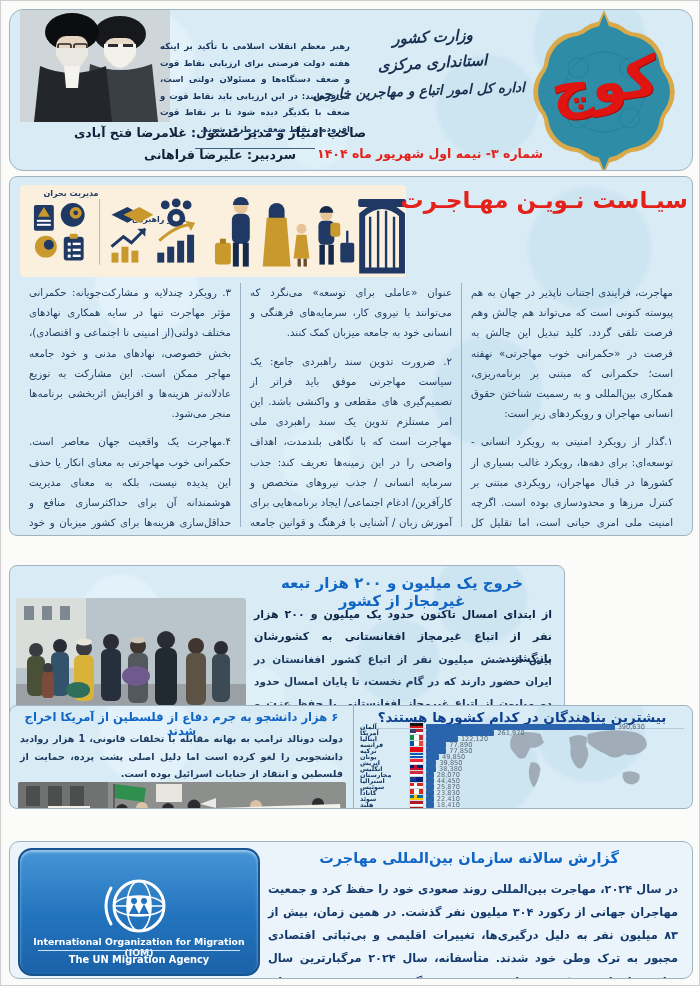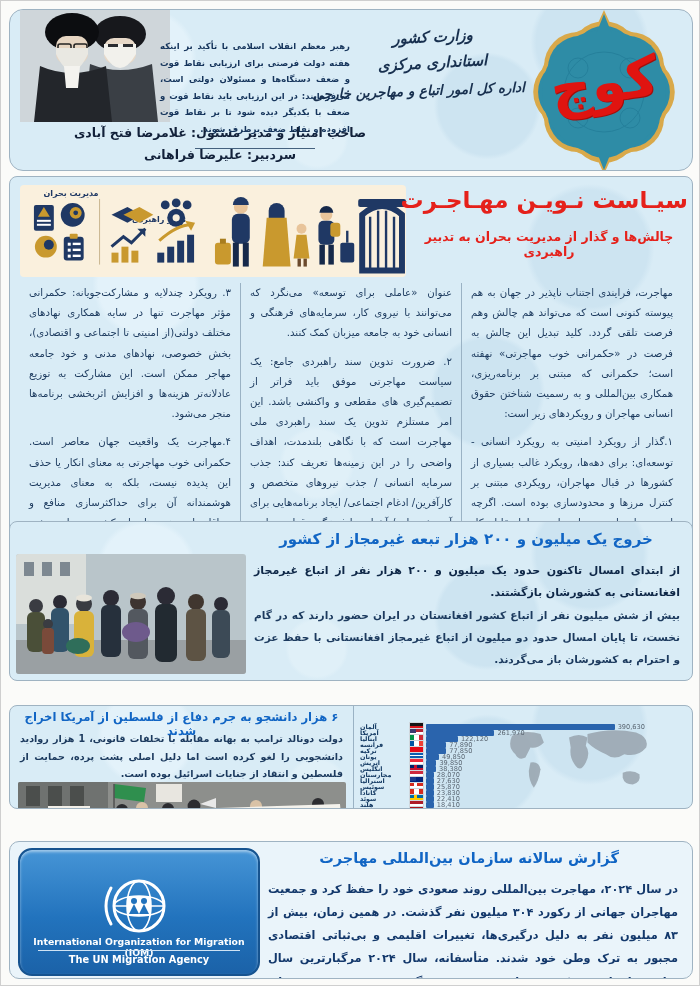--- a/index.html
+++ b/index.html
@@ -23,21 +23,21 @@
   #main{left:8px;top:175px;width:684px;height:360px;}
   .illus{position:absolute;right:286px;left:10px;top:8px;height:92px;background:#faf0dd;border-radius:4px;}
   .illus-label{position:absolute;top:4px;font-size:8px;font-weight:bold;color:#1f3864;direction:rtl;text-align:center;}
   .main-title{position:absolute;left:400px;top:10px;width:278px;text-align:center;color:#e5211b;font-weight:bold;font-size:23px;direction:rtl;white-space:nowrap;}
   .main-subtitle{position:absolute;left:398px;top:52px;width:282px;text-align:center;color:#e5211b;font-weight:bold;font-size:12.5px;direction:rtl;}
   .cols{position:absolute;left:10px;top:106px;right:10px;bottom:8px;display:flex;direction:rtl;}
   .col{flex:1;padding:0 9px;font-size:10.2px;color:#1c3a5e;text-align:justify;line-height:1.98;direction:rtl;}
   .col + .col{border-right:1px solid #9ab2c4;}
   .col p{margin:0 0 8px 0;}
   
-  #sec2{left:8px;top:520px;width:684px;height:160px;}
+  #sec2{left:8px;top:564px;width:556px;height:160px;}
   .refugee-photo{position:absolute;left:6px;top:32px;width:230px;height:120px;border-radius:3px;overflow:hidden;}
   .sec2-title{position:absolute;left:240px;top:8px;right:10px;text-align:center;color:#1165c4;font-weight:bold;font-size:15px;direction:rtl;}
   .sec2-lead{position:absolute;left:244px;top:38px;right:12px;color:#0e2747;font-weight:bold;font-size:11px;text-align:justify;direction:rtl;line-height:2;}
   .sec2-body{position:absolute;left:244px;top:82px;right:12px;color:#1c3a5e;font-weight:bold;font-size:10.6px;text-align:justify;direction:rtl;line-height:2.1;}
   
   #sec3{left:8px;top:704px;width:684px;height:104px;}
   .sec3-left{position:absolute;left:0;top:0;width:344px;height:100%;border-right:1px solid #9ab2c4;box-sizing:border-box;}
   .sec3-title{position:absolute;left:6px;top:4px;right:6px;text-align:center;color:#1165c4;font-weight:bold;font-size:11.6px;direction:rtl;}
   .sec3-body{position:absolute;left:10px;top:24px;right:10px;color:#1c3a5e;font-weight:bold;font-size:9.6px;text-align:justify;direction:rtl;line-height:1.85;}
   .protest-photo{position:absolute;left:8px;top:76px;width:328px;height:52px;border-radius:2px;overflow:hidden;}
@@ -124,20 +124,21 @@
         <g fill="none" stroke="#1d7490" stroke-width="1" opacity=".5">
           <circle cx="60" cy="60" r="10"></circle>
             <circle cx="112" cy="60" r="10"></circle>
           <circle cx="60" cy="110" r="10"></circle>
             <circle cx="112" cy="110" r="10"></circle>
           <circle cx="86" cy="84" r="40"></circle>
         </g>
       </svg>
       <div class="kooch">کوچ</div>
     </div>
+    <div class="issueline">شماره ۳- نیمه اول شهریور ماه ۱۴۰۴</div>
   </div>
 
   <div class="panel" id="main">
     <div class="illus">
       <div class="illus-label" style="right:300px;width:70px;">مدیریت بحران</div>
       <div class="illus-label" style="right:212px;width:70px;margin-top:26px;">تدبیر راهبردی</div>
       <svg viewBox="0 0 388 92" style="position:absolute;inset:0;">
 
         <g>
           <rect x="14" y="20" width="20" height="26" rx="2" fill="#1f3864"></rect>
@@ -221,21 +222,20 @@
           <path d="M344 86 L344 30 Q364 12 384 30 L384 86 Z" fill="none" stroke="#1f3864" stroke-width="6"></path>
           <rect x="340" y="14" width="48" height="8" rx="2" fill="#1f3864"></rect>
           <line x1="352" y1="32" x2="352" y2="84" stroke="#1f3864" stroke-width="2.4"></line>
           <line x1="360" y1="26" x2="360" y2="84" stroke="#1f3864" stroke-width="2.4"></line>
           <line x1="368" y1="26" x2="368" y2="84" stroke="#1f3864" stroke-width="2.4"></line>
           <line x1="376" y1="32" x2="376" y2="84" stroke="#1f3864" stroke-width="2.4"></line>
         </g>
       </svg>
     </div>
     <div class="main-title">سیـاست نـویـن مهـاجـرت</div>
-    <div class="main-subtitle">چالش‌ها و گذار از مدیریت بحران به تدبیر راهبردی</div>
     <div class="cols">
       <div class="col">
         <p>مهاجرت، فرایندی اجتناب ناپذیر در جهان به هم پیوسته کنونی است که می‌تواند هم چالش وهم فرصت تلقی گردد. کلید تبدیل این چالش به فرصت در «حکمرانی خوب مهاجرتی» نهفته است؛ حکمرانی که مبتنی بر برنامه‌ریزی، همکاری بین‌المللی و به رسمیت شناختن حقوق انسانی مهاجران و رویکردهای زیر است:</p>
         <p>۱.گذار از رویکرد امنیتی به رویکرد انسانی - توسعه‌ای: برای دهه‌ها، رویکرد غالب بسیاری از کشورها در قبال مهاجران، رویکردی مبتنی بر کنترل مرزها و محدودسازی بوده است. اگرچه امنیت ملی امری حیاتی است، اما تقلیل کل موضوع مهاجرت به یک «تهدید امنیتی» نه تنها راه‌حلی پایدار ارائه نمی‌دهد، بلکه باعث ایجاد بحران‌های انسانی می‌شود. حکمرانی نوین مهاجرتی، مهاجران را نه به عنوان بار جمعیتی، بلکه به</p>
       </div>
       <div class="col">
         <p>عنوان «عاملی برای توسعه» می‌نگرد که می‌توانند با نیروی کار، سرمایه‌های فرهنگی و انسانی خود به جامعه میزبان کمک کنند.</p>
         <p>۲. ضرورت تدوین سند راهبردی جامع: یک سیاست مهاجرتی موفق باید فراتر از تصمیم‌گیری های مقطعی و واکنشی باشد. این امر مستلزم تدوین یک سند راهبردی ملی مهاجرت است که با نگاهی بلندمدت، اهداف واضحی را در این زمینه‌ها تعریف کند: جذب سرمایه انسانی / جذب نیروهای متخصص و کارآفرین/ ادغام اجتماعی/ ایجاد برنامه‌هایی برای آموزش زبان / آشنایی با فرهنگ و قوانین جامعه میزبان و جلوگیری ازحاشیه نشینی/ همکاری‌های بین‌المللی/ همکاری با کشورهای مبدأ برای مدیریت ریشه‌های مهاجرت (مانند فقر، جنگ و ناامنی)</p>
       </div>
       <div class="col">
@@ -324,20 +324,21 @@
         </g>
         <g>
           <rect x="190" y="36" width="40" height="6" fill="#1a1a1a"></rect>
           <rect x="190" y="42" width="40" height="6" fill="#f4f4f4"></rect>
           <rect x="190" y="48" width="40" height="6" fill="#2f8f4e"></rect>
           <path d="M190 34 L210 46 L190 58 Z" fill="#cf2030"></path>
         </g>
       </svg>
     </div>
     <div class="sec3-right">
+      <div class="chart-title">بیشترین پناهندگان در کدام کشورها هستند؟</div>
       <svg class="chart-map" viewBox="0 0 200 90">
         <g fill="#98a4ae">
           <path d="M18 14 Q34 6 52 12 L56 22 Q48 30 40 28 L34 40 Q26 44 22 36 Q12 28 18 14 Z"></path>
           <path d="M40 46 Q50 44 52 54 Q50 68 44 76 Q38 68 38 56 Z"></path>
           <path d="M86 16 Q98 10 108 16 L106 26 Q112 34 106 46 Q100 58 94 50 Q86 40 88 28 Z"></path>
           <path d="M108 12 Q136 4 166 10 Q182 16 178 28 Q168 40 152 36 Q140 44 130 36 Q116 30 108 22 Z"></path>
           <path d="M150 58 Q162 54 170 60 Q172 70 162 72 Q152 72 150 64 Z"></path>
         </g>
       </svg>
       <div class="chart-rows">
@@ -451,21 +452,21 @@
             </span>
           </div>
           <div class="crow">
             <span class="clab">استرالیا</span>
             <span class="flag" style="flex-direction: column;">
               <div style="background: rgb(0, 36, 125);"></div>
               <div class="canton" style="background: rgb(26, 60, 140);"></div>
             </span>
             <span class="cbarzone">
               <div class="cbar" style="background: rgb(42, 100, 173); width: 3%;"></div>
-              <span class="cval">27,630</span>
+              <span class="cval">44,450</span>
             </span>
           </div>
           <div class="crow">
             <span class="clab">سوئیس</span>
             <span class="flag" style="flex-direction: column;">
               <div style="background: rgb(213, 43, 30);"></div>
               <div class="cross-h" style="background: rgb(255, 255, 255);"></div>
               <div class="cross-v" style="background: rgb(255, 255, 255);"></div>
             </span>
             <span class="cbarzone">

